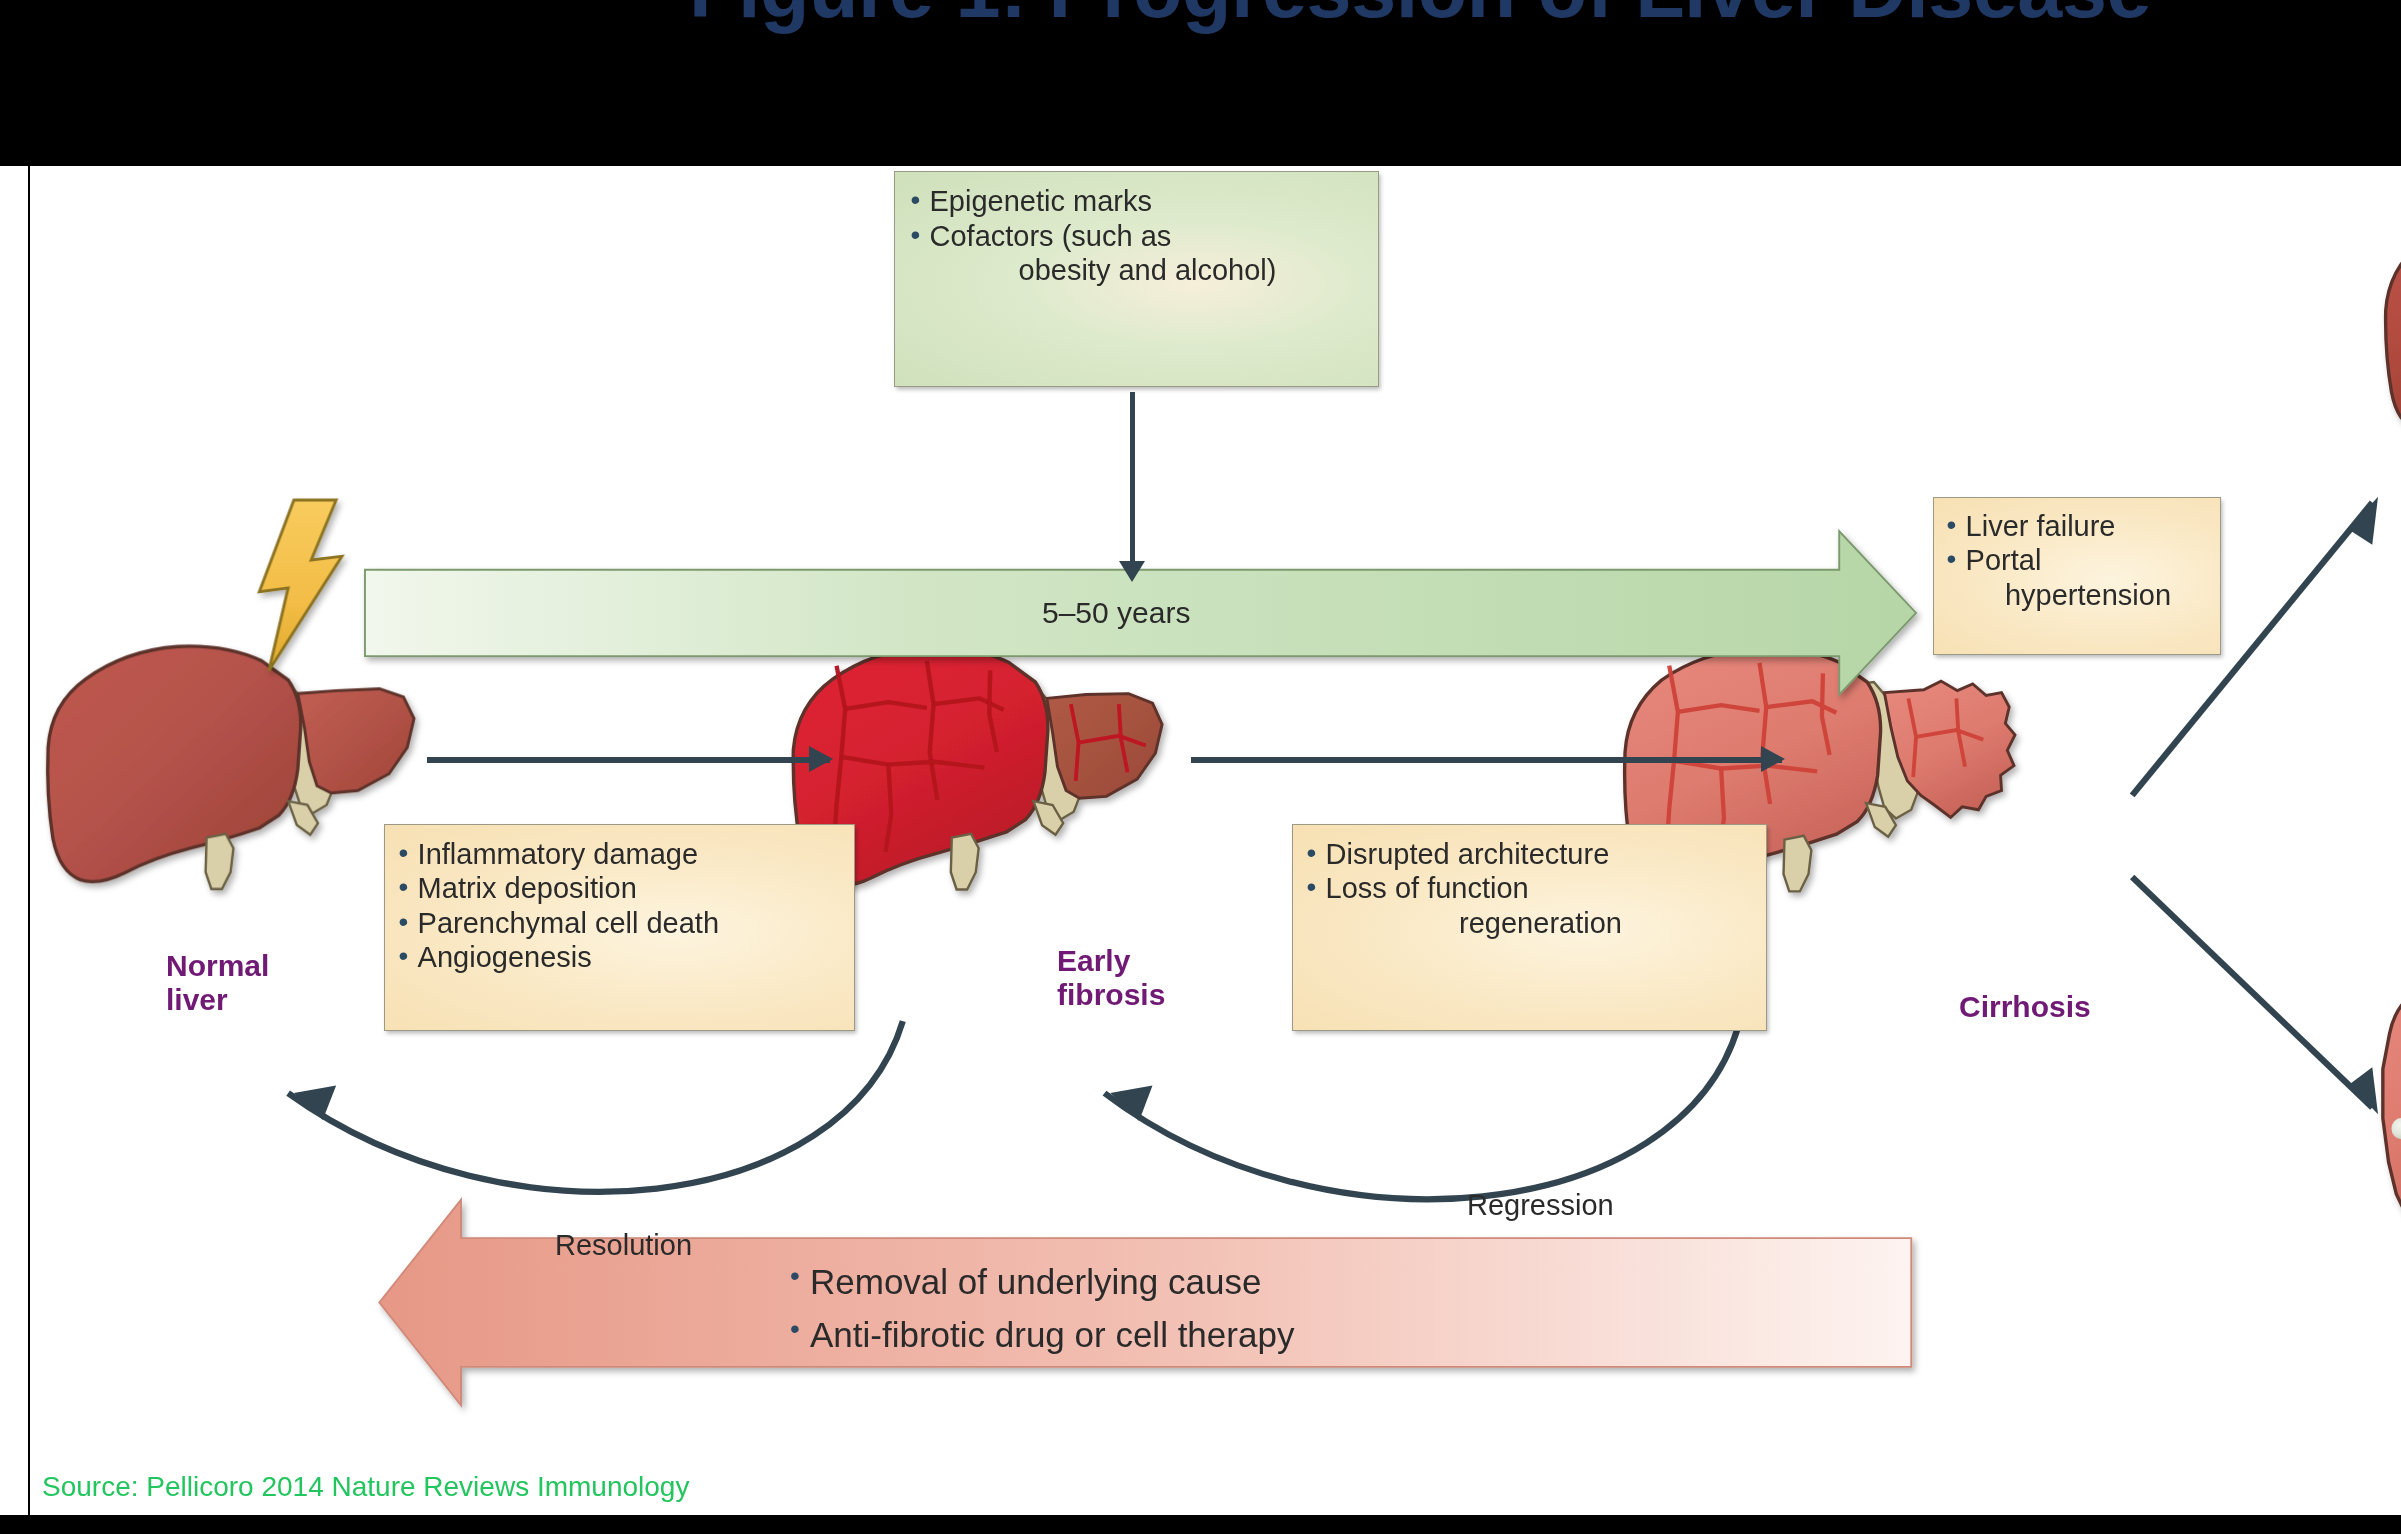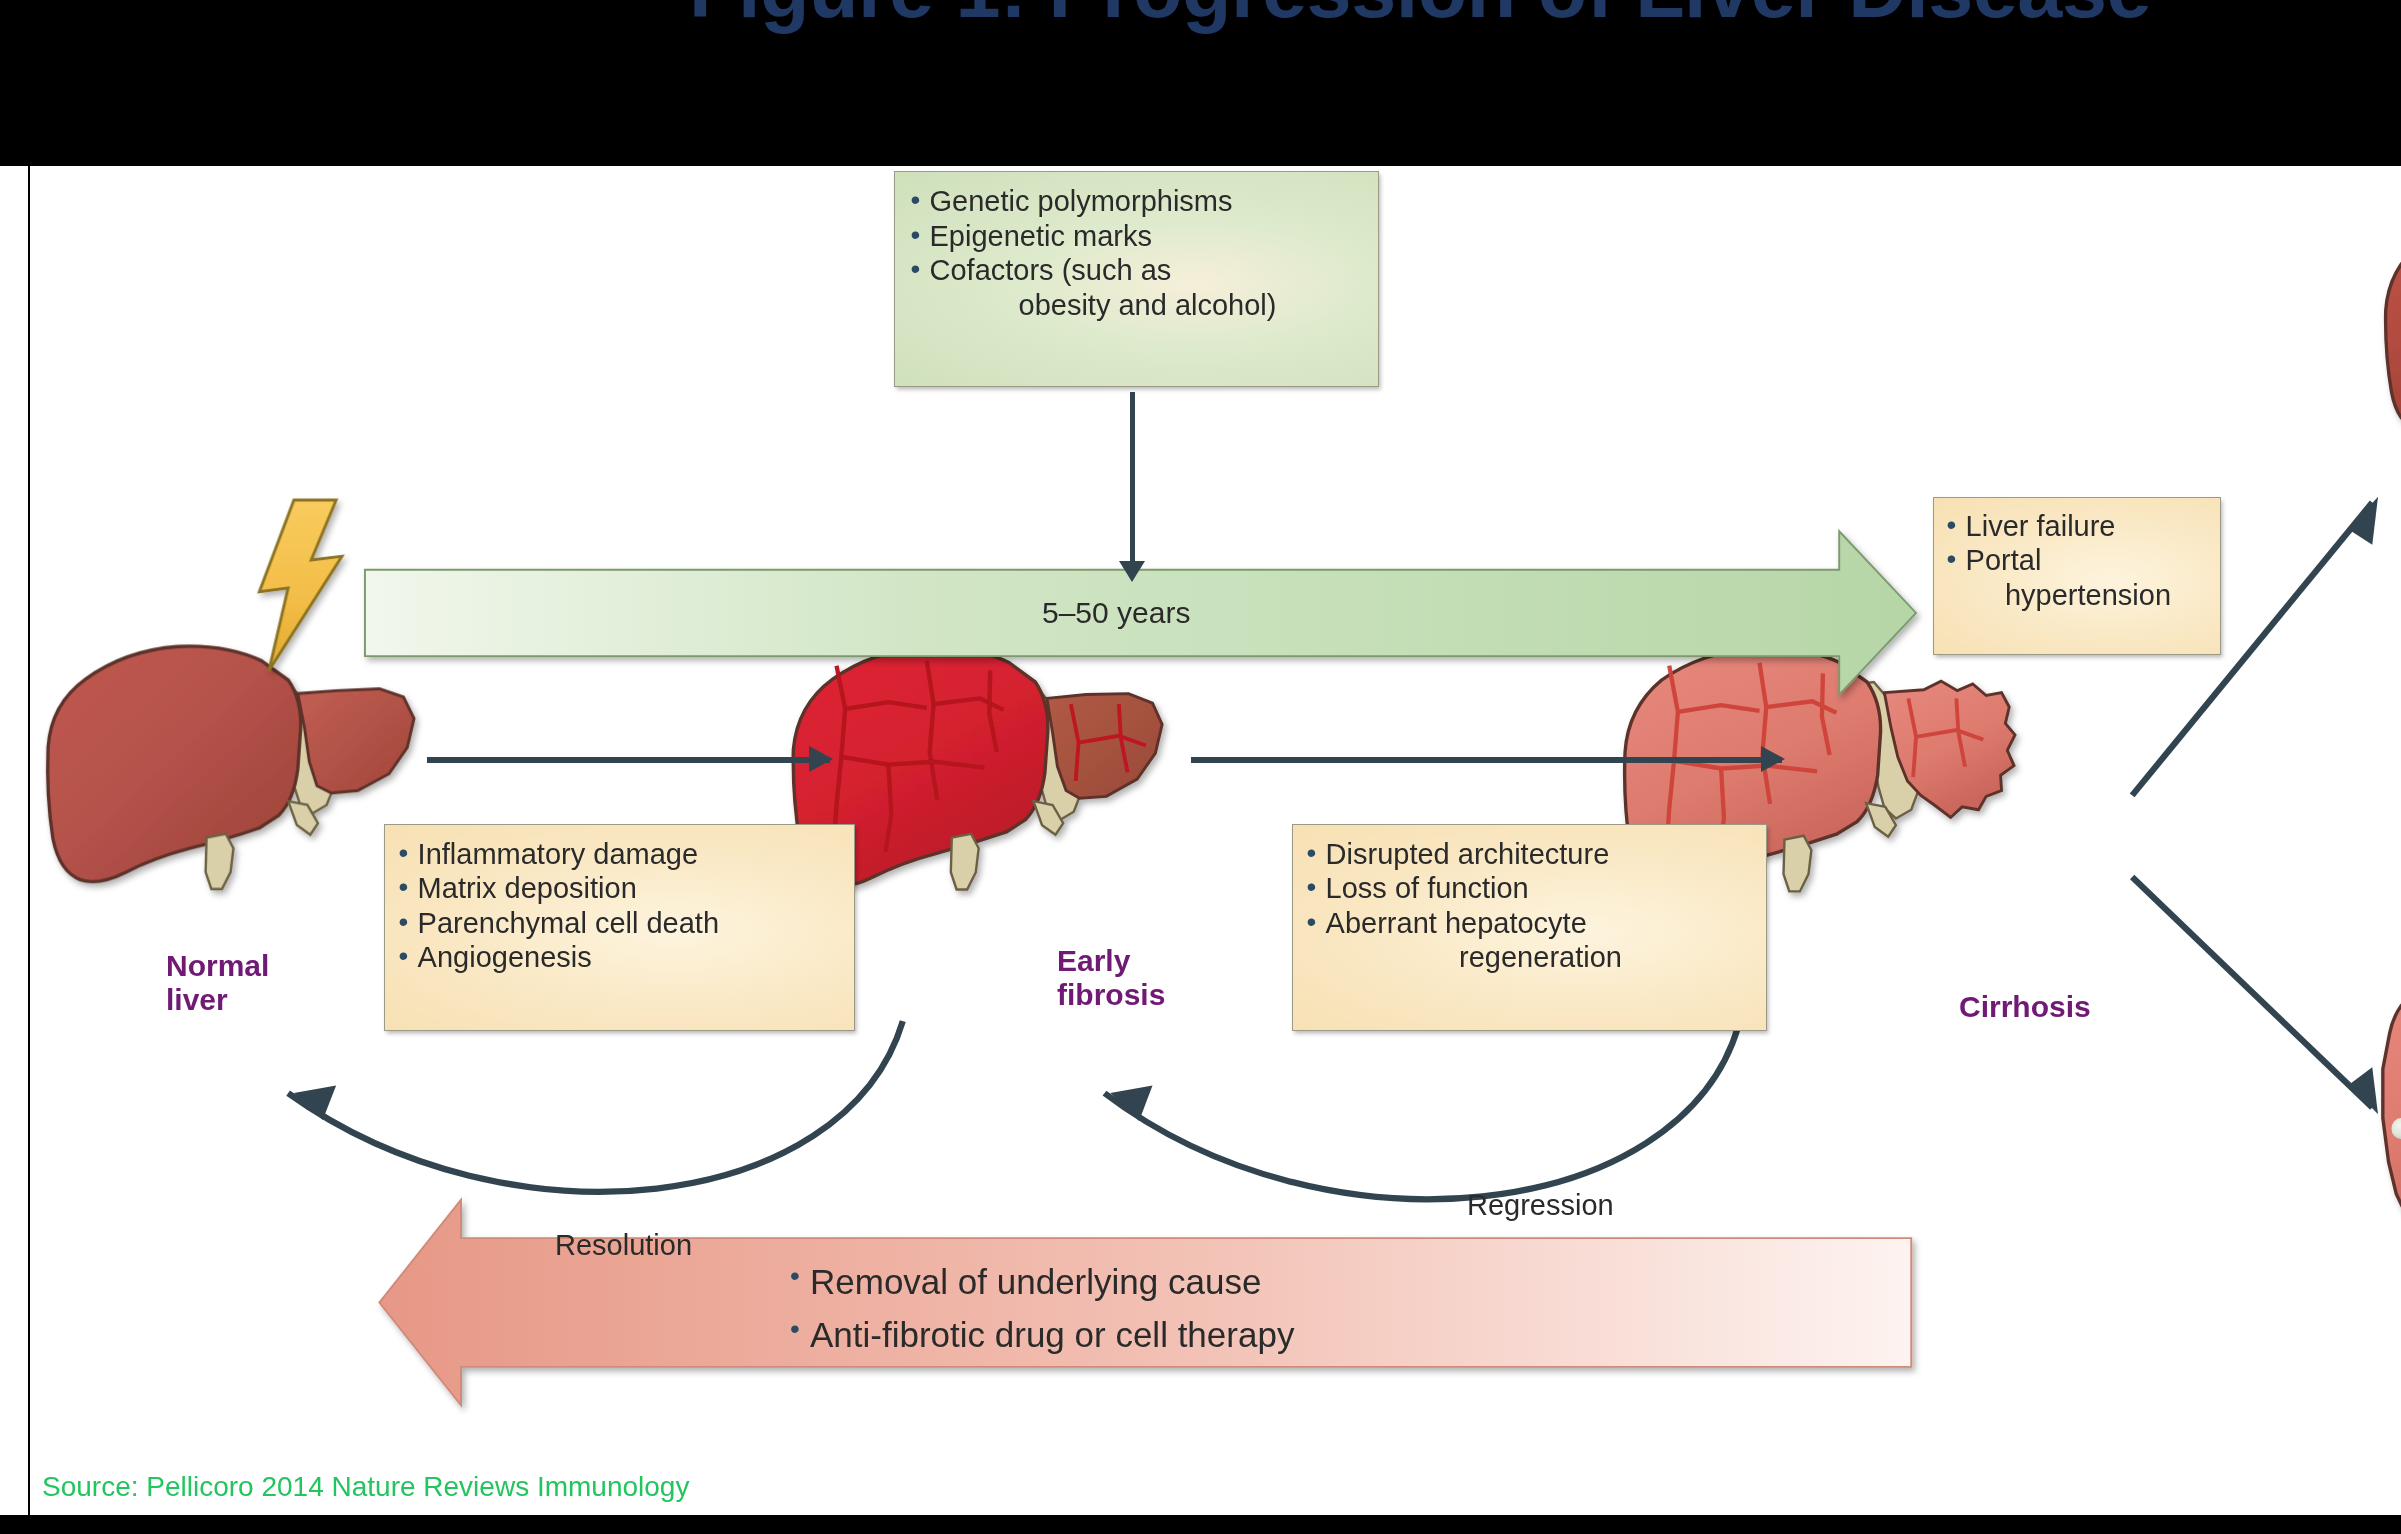--- a/index.html
+++ b/index.html
@@ -278,21 +278,20 @@
 
     <g stroke="#32444f" stroke-width="13">
       <line x1="4440" y1="1480" x2="4940" y2="1960"></line>
     </g>
     <polygon points="4952,1974 4892,1912 4940,1876" fill="#32444f"></polygon>
   </svg>
 
 
   <div class="box box-green" style="left:894px;top:4.8px;width:485px;height:216px;padding:12.5px 12.5px;">
     <ul>
-      <li>Genetic polymorphisms</li>
       <li>Epigenetic marks</li>
       <li>Cofactors (such as</li>
       <li class="cont">obesity and alcohol)</li>
     </ul>
   </div>
 
   <div id="arrow-genetic" style="left:1130px;top:226px;height:173px;"></div>
 
   <div id="years-label" style="left:1042px;top:430px;">5–50 years</div>
 
@@ -310,21 +309,20 @@
       <li>Matrix deposition</li>
       <li>Parenchymal cell death</li>
       <li>Angiogenesis</li>
     </ul>
   </div>
 
   <div class="box box-cream" style="left:1292px;top:658px;width:475px;height:207px;padding:11.5px 10.6px;">
     <ul>
       <li>Disrupted architecture</li>
       <li>Loss of function</li>
-      <li>Aberrant hepatocyte</li>
       <li class="cont">regeneration</li>
     </ul>
   </div>
 
   <div class="harrow" style="left:427px;top:591px;width:403px;"></div>
   <div class="harrow" style="left:1191px;top:591px;width:591px;"></div>
 
   <ul class="banner-list" style="left:788px;top:1090px;">
     <li>Removal of underlying cause</li>
     <li>Anti-fibrotic drug or cell therapy</li>

